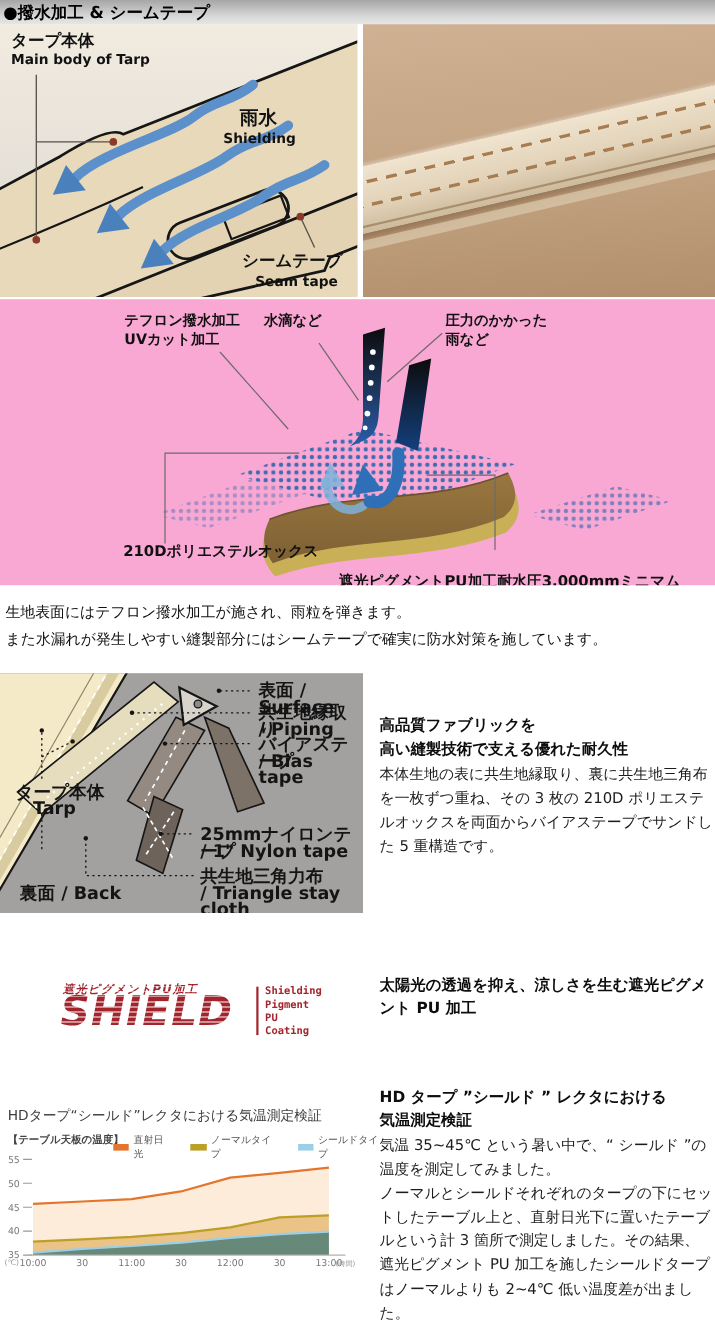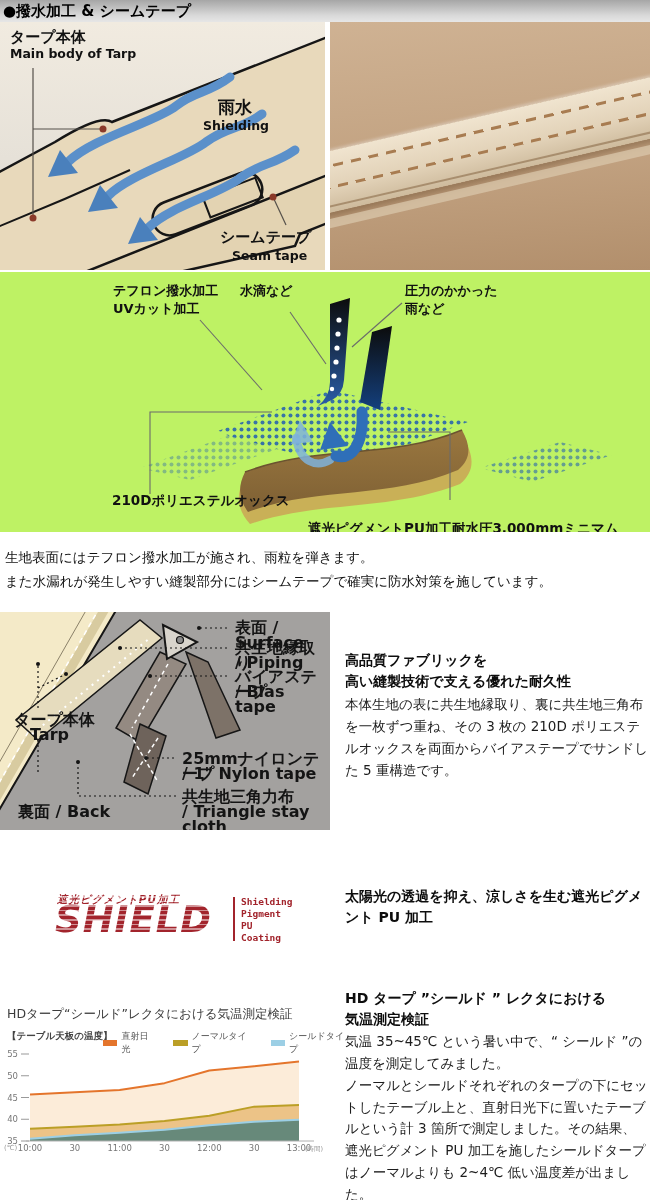--- a/index.html
+++ b/index.html
@@ -24,21 +24,21 @@
   .band{position:absolute;width:520px;height:60px;left:-70px;top:86px;transform:rotate(-13deg);
     background:linear-gradient(180deg,#f0e4cf,#e2d2b8 60%,#cebb9d);
     box-shadow:0 5px 7px rgba(90,60,30,.4), 0 -2px 3px rgba(255,255,255,.35);}
   .stitch{position:absolute;left:0;right:0;height:3px;
     background:repeating-linear-gradient(90deg,#a87c51 0 10px,transparent 10px 18px);}
   .crease{position:absolute;left:0;right:0;bottom:5px;height:2px;background:rgba(115,80,45,.45);}
   .band2{position:absolute;width:520px;height:9px;left:-65px;top:152px;transform:rotate(-13deg);
     background:#d9c7ab;opacity:.75;}
 
   
-  .s2{left:0;top:272px;width:650px;height:260px;background:#bef264;overflow:hidden;}
+  .s2{left:0;top:272px;width:650px;height:260px;background:#f9a8d4;overflow:hidden;}
   .s2 .lab{position:absolute;font-weight:bold;font-size:13px;color:#111;}
   .s2 .lab2{position:absolute;font-weight:bold;font-size:13.5px;color:#111;}
   .s2-desc{left:5px;top:546px;width:640px;font-size:13.5px;line-height:1.75;color:#111;}
 
   
   .s3-diagram{left:0;top:612px;width:330px;height:218px;background:#a3a19f;overflow:hidden;}
   .s3-diagram .lab{position:absolute;font-weight:bold;font-size:16px;line-height:15px;color:#141414;}
   .col-text{width:303px;color:#1c1c1c;}
   .col-h{font-weight:bold;font-size:14px;line-height:1.5;color:#0d0d0d;}
   .col-b{font-size:13.5px;line-height:1.62;margin-top:2px;}

